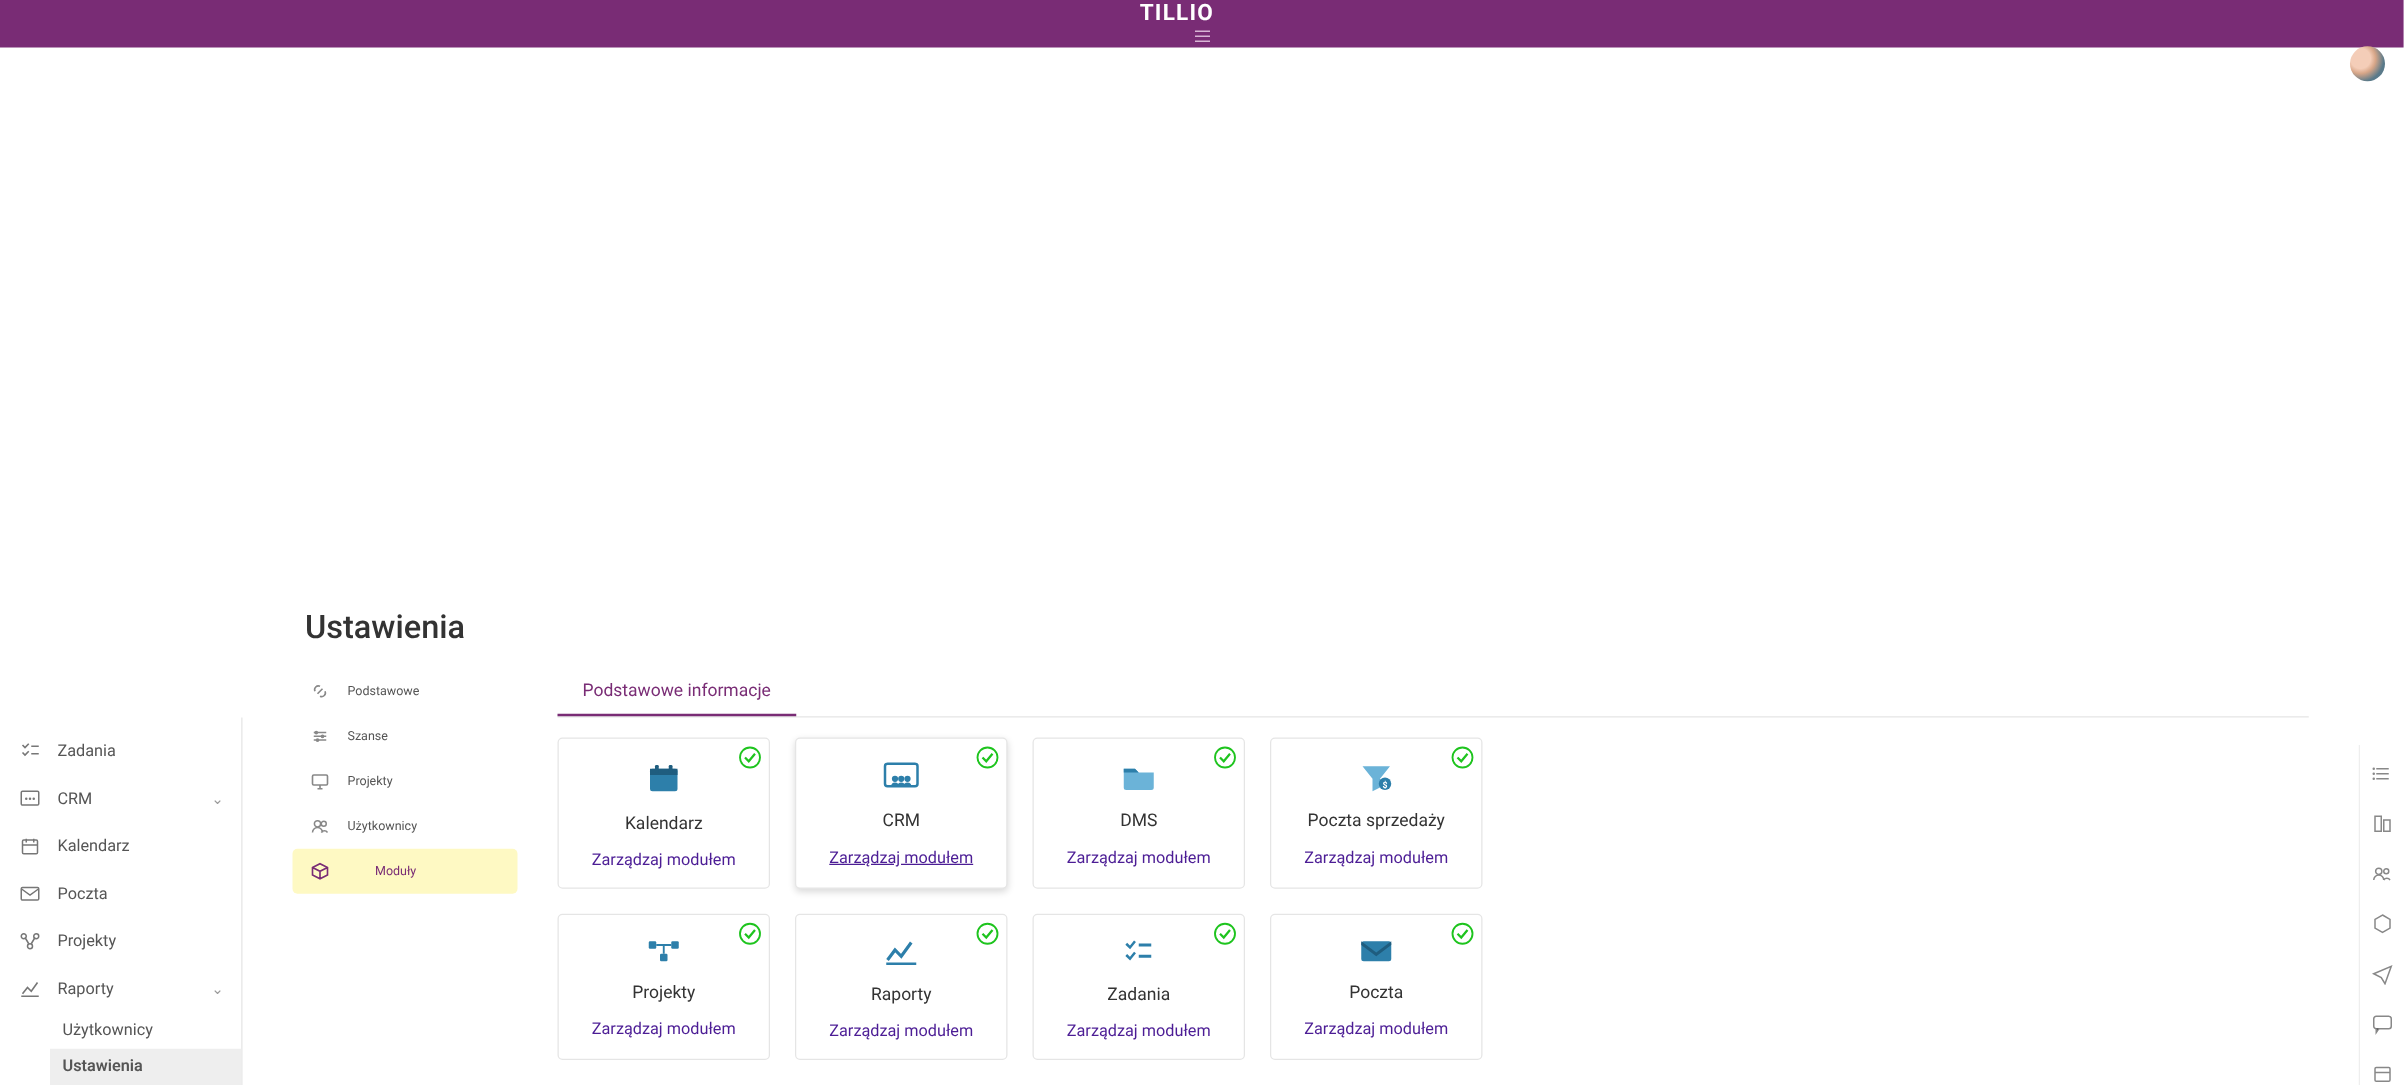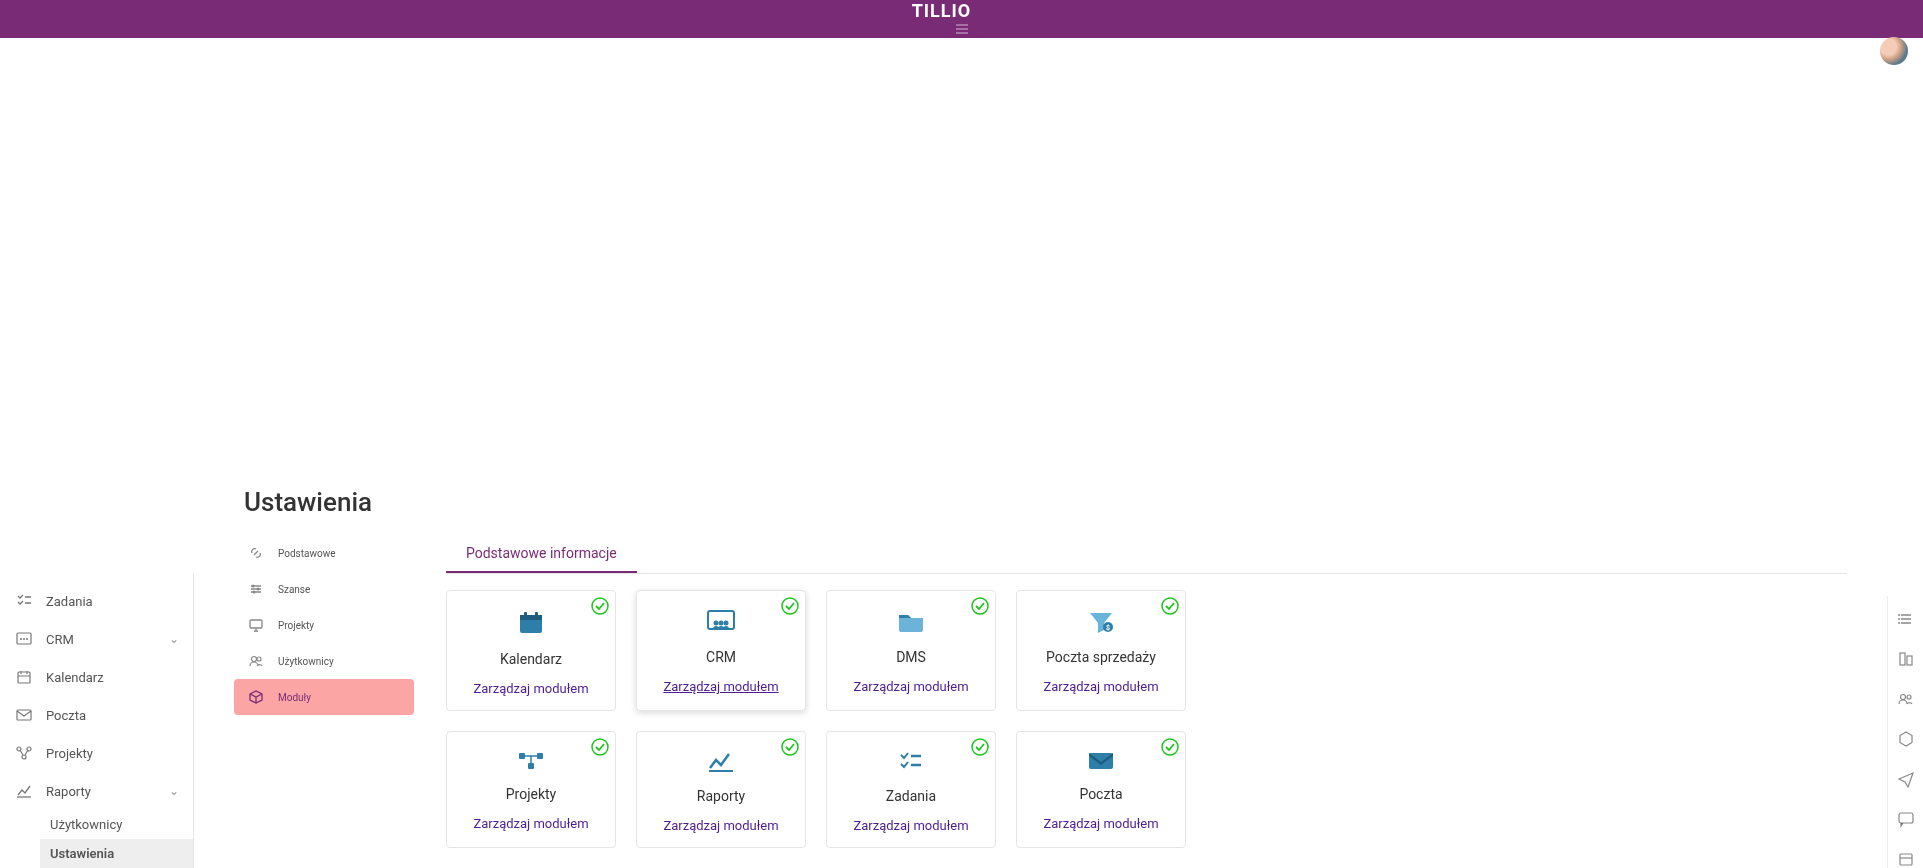--- a/index.html
+++ b/index.html
@@ -26,21 +26,21 @@
     .sidebar-sub .sidebar-item { padding: 7px 14px 7px 10px; font-size: 13px; }
 
     
     .main { flex: 1; padding: 20px 40px; overflow: auto; }
     .page-title { font-size: 26px; font-weight: 500; color: #333; margin-bottom: 18px; padding-left: 10px; }
 
     .settings-row { display: flex; gap: 12px; align-items: flex-start; }
 
     .settings-nav { width: 180px; }
     .settings-nav-item { display: flex; align-items: center; padding: 9px 14px; cursor: pointer; color: #555; font-size: 10px; border-radius: 4px; }
-    .settings-nav-item.active-pink { background: #fca5a5; color: #792c75; }
+    .settings-nav-item.active-pink { background: #fef9c3; color: #792c75; gap: 22px; }
     .settings-nav-icon { width: 18px; height: 18px; margin-right: 12px; display: flex; align-items: center; color: #888; }
     .settings-nav-item.active-pink .settings-nav-icon { color: #792c75; }
 
     .settings-content { flex: 1; padding-left: 20px; }
     .tabs { border-bottom: 1px solid #e5e5e5; display: flex; margin-bottom: 16px; }
     .tab { padding: 10px 20px; cursor: pointer; color: #666; font-size: 14px; border-bottom: 2px solid transparent; }
     .tab.active { color: #792c75; border-bottom-color: #792c75; }
 
     .module-grid { display: grid; grid-template-columns: repeat(4, 170px); gap: 20px; }
     .module-card { border: 1px solid #e5e5e5; border-radius: 4px; padding: 18px 10px 14px; position: relative; display: flex; flex-direction: column; align-items: center; background: #fff; }

